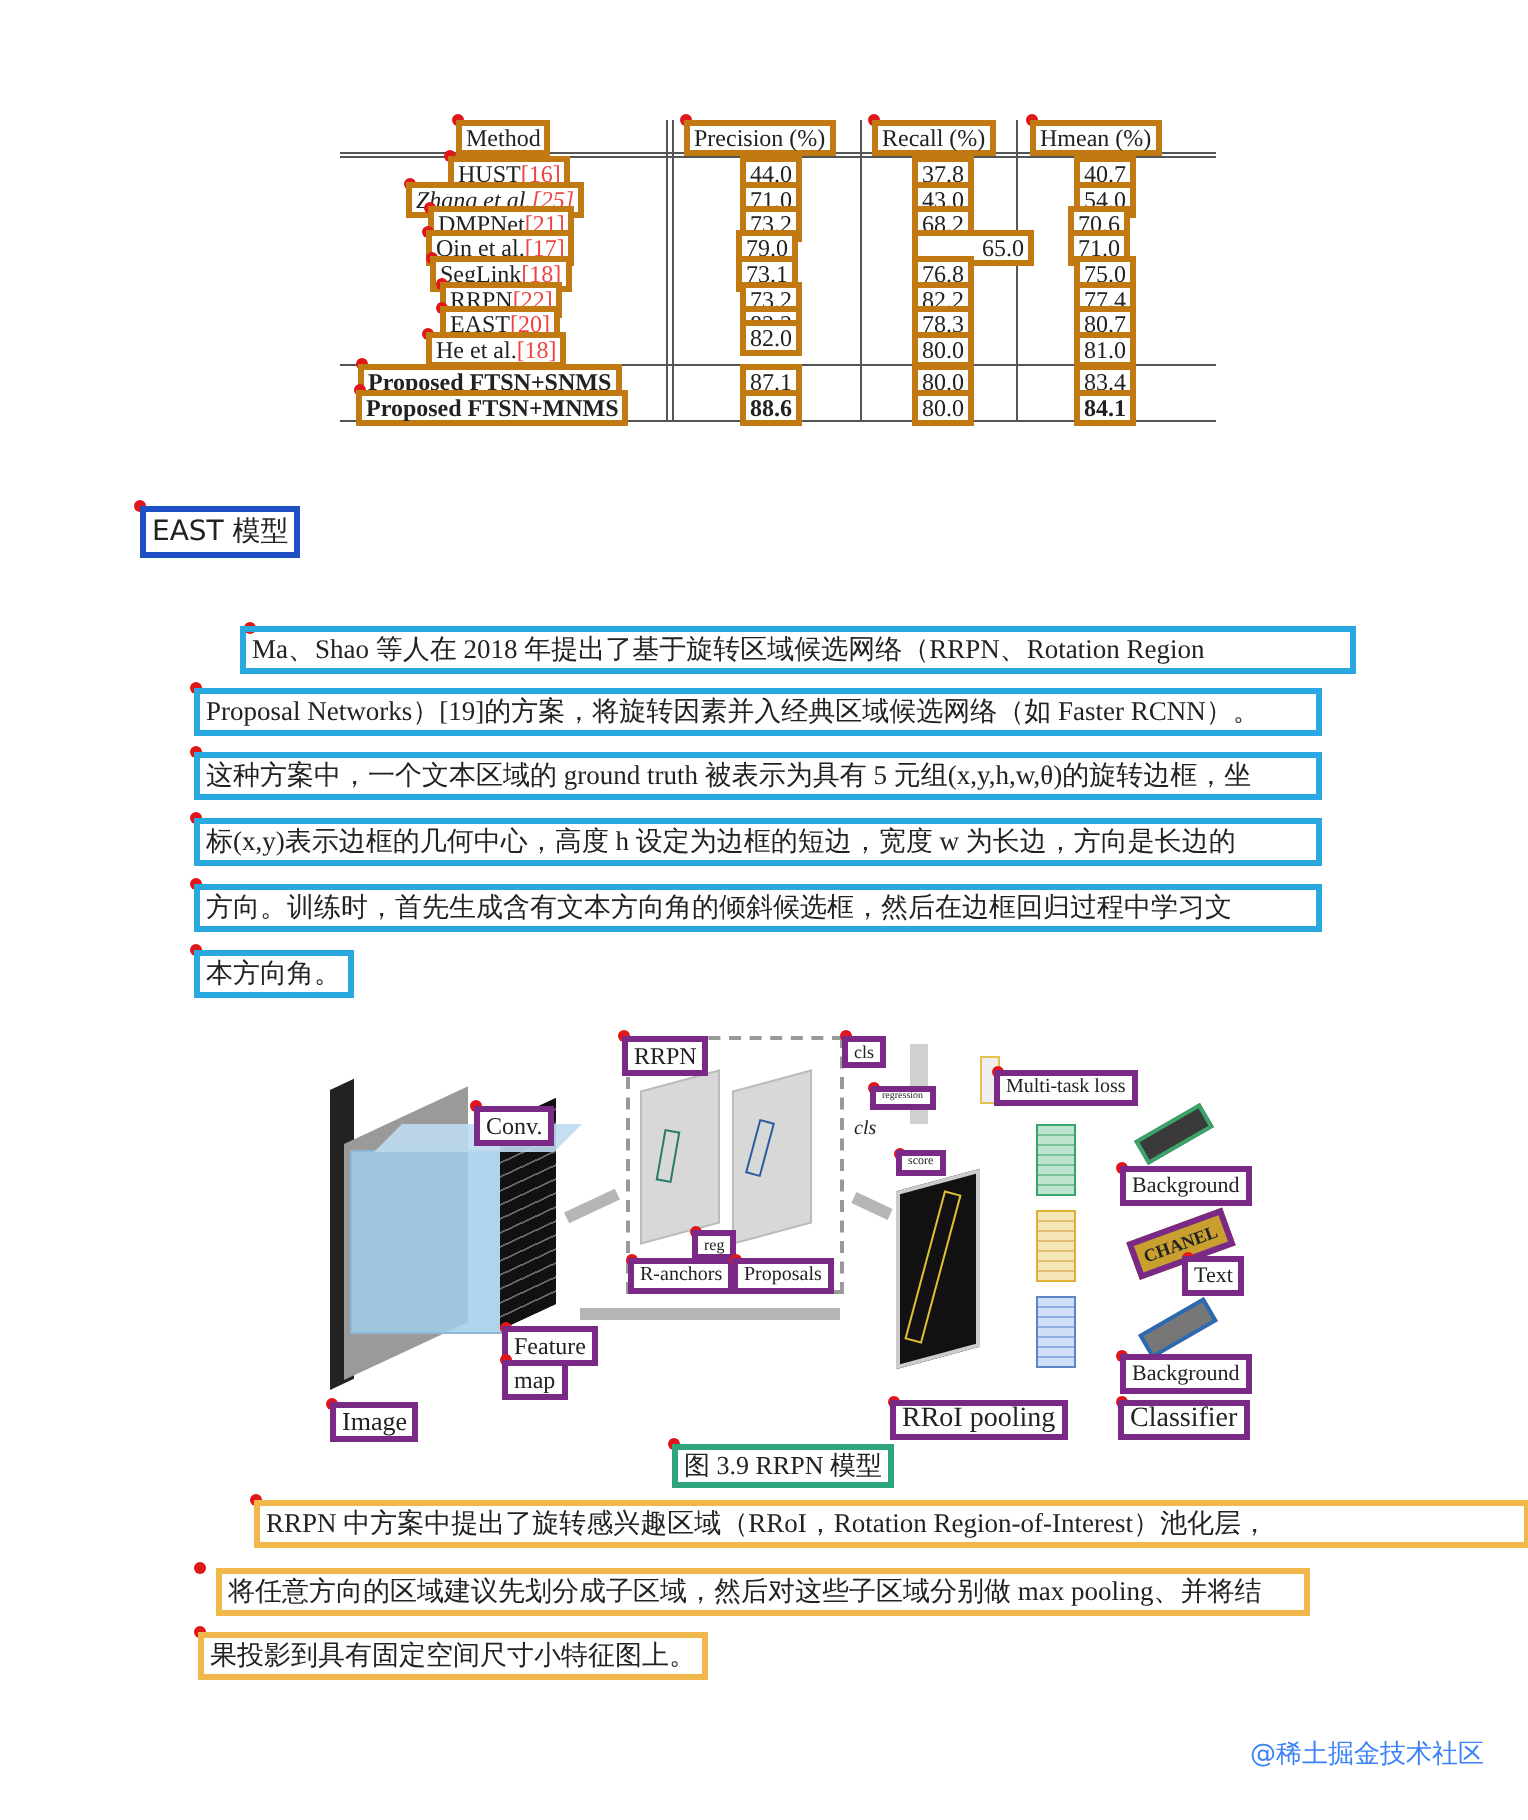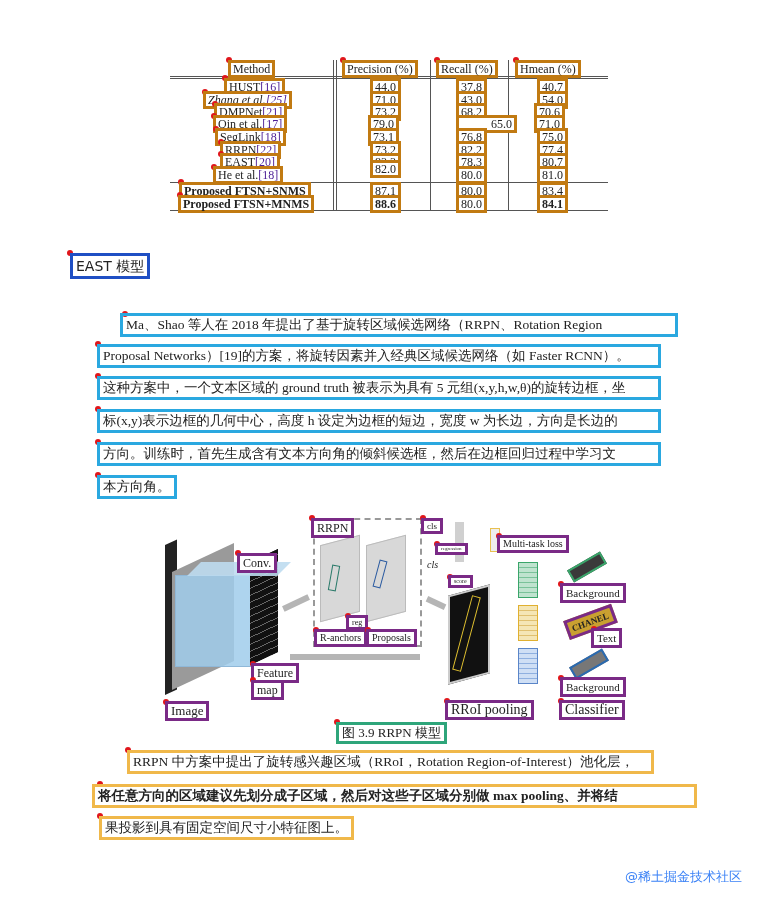--- a/index.html
+++ b/index.html
@@ -15,21 +15,21 @@
   .box-para { border: 3px solid #2aa8e0; box-sizing: border-box; }
   .box-fig { border: 3px solid #7a2a86; box-sizing: border-box; background: #fff; }
   .box-cap { border: 3px solid #2ea57a; box-sizing: border-box; }
   .box-para2 { border: 3px solid #f0b84a; box-sizing: border-box; }
 
   
   .hline { position: absolute; left: 170px; width: 438px; height: 1px; background: #555; }
   .vline { position: absolute; width: 1px; background: #555; }
   .tcell { position: absolute; font-size: 12px; line-height: 12px; text-align: center; padding: 0 2px; white-space: nowrap; }
   .tcell.bold { font-weight: bold; }
-  .ref { color: #4c1d95; }
+  .ref { color: #ef4444; }
 
   .title { font-family: "DejaVu Sans", "Liberation Sans", sans-serif; font-size: 14px; line-height: 20px; padding: 0 3px; }
   .pline { font-size: 13.5px; line-height: 18px; padding: 0 3px; white-space: nowrap; overflow: hidden; }
 
   .flabel { position: absolute; font-size: 12px; line-height: 14px; padding: 0 3px; white-space: nowrap; }
   .watermark { font-family: "DejaVu Sans", sans-serif; font-size: 13px; color: #3b82f6; margin-left: 27px; }
   .arrow { position: absolute; background: #b5b5b5; height: 6px; }
 </style>
 </head>
 <body>
@@ -201,20 +201,20 @@
   <div class="flabel box-fig" style="left:445px; top:700px; font-size:14px;">RRoI pooling</div>
   <div class="dot" style="left:558px; top:698px;"></div>
   <div class="flabel box-fig" style="left:559px; top:700px; font-size:14px;">Classifier</div>
 
   <div class="dot" style="left:334px; top:719px;"></div>
   <div class="flabel box-cap" style="left:336px; top:722px; font-size:13px; line-height:16px;">图 3.9 RRPN 模型</div>
 </div>
 
 <div>
   <div class="dot" style="left:125px; top:747px;"></div>
-  <div class="abs box-para2 pline" style="left:127px; top:750px; width:527px;">RRPN 中方案中提出了旋转感兴趣区域（RRoI，Rotation Region-of-Interest）池化层，</div>
+  <div class="abs box-para2 pline" style="left:127px; top:750px; width:638px;">RRPN 中方案中提出了旋转感兴趣区域（RRoI，Rotation Region-of-Interest）池化层，</div>
   <div class="dot" style="left:97px; top:781px;"></div>
-  <div class="abs box-para2 pline" style="left:92px; top:784px; width:605px;font-weight:bold;">将任意方向的区域建议先划分成子区域，然后对这些子区域分别做 max pooling、并将结</div>
+  <div class="abs box-para2 pline" style="left:108px; top:784px; width:547px;">将任意方向的区域建议先划分成子区域，然后对这些子区域分别做 max pooling、并将结</div>
   <div class="dot" style="left:97px; top:813px;"></div>
   <div class="abs box-para2 pline" style="left:99px; top:816px;">果投影到具有固定空间尺寸小特征图上。</div>
 </div>
 
 <div class="abs watermark" style="left:598px; top:868px;">@稀土掘金技术社区</div>
 
 </body></html>

